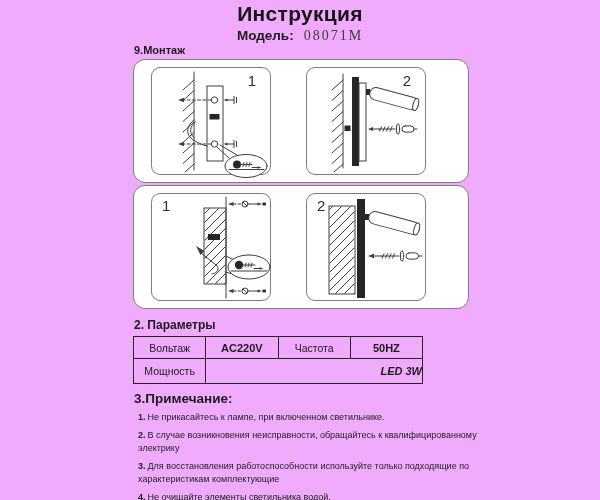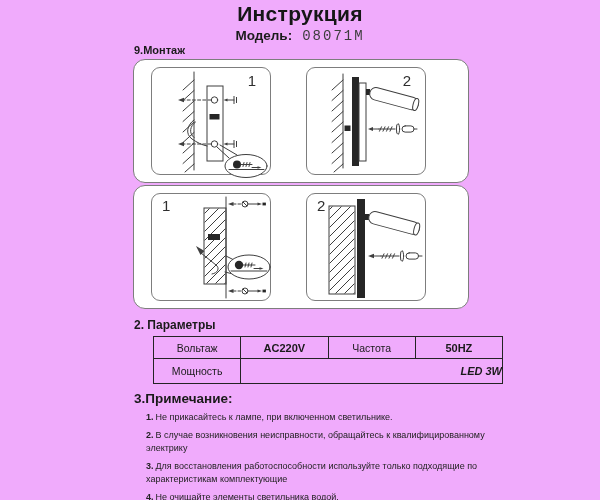--- a/index.html
+++ b/index.html
@@ -6,21 +6,21 @@
   .page{
     position:relative;width:600px;height:500px;background:#f0abfc;overflow:hidden;
     font-family:"Liberation Sans",sans-serif;color:#1a1a1a;
   }
   
   .title{position:absolute;top:2px;left:0;width:100%;text-align:center;
     font-size:21px;font-weight:700;letter-spacing:.3px;color:#161616;}
   .model{position:absolute;top:28px;left:0;width:100%;display:flex;
     justify-content:center;align-items:baseline;gap:10px;}
   .model-label{font-size:13.5px;font-weight:700;color:#1c1c1c;}
-  .model-value{font-family:Liberation Mono, monospace;font-size:14px;
+  .model-value{font-family:Liberation Serif, serif;font-size:14px;
     letter-spacing:2px;color:#3d3d3d;font-weight:400;}
   
   .h-montage{position:absolute;left:134px;top:44px;font-size:11px;font-weight:700;}
   .h-params{position:absolute;left:134px;top:318px;font-size:12px;font-weight:700;}
   .h-notes{position:absolute;left:134px;top:391px;font-size:13.5px;font-weight:700;}
   
   .panel{position:absolute;left:133px;width:334px;height:122px;background:#fff;
     border:1.4px solid #7d7d7d;border-radius:12px;}
   .panel-1{top:59px;}
   .panel-2{top:185px;}
@@ -30,31 +30,31 @@
   .dbox-right{left:172px;}
   .stepnum{position:absolute;font-size:15px;font-weight:400;color:#2e2e2e;line-height:1;}
   .num-tr{top:5px;right:14px;}
   .num-tl{top:4px;left:10px;}
   svg.diagram{position:absolute;left:0;top:0;width:118px;height:106px;overflow:visible;}
   .diagram *{stroke:#3e3e3e;stroke-width:1;fill:none;stroke-linecap:round;}
   .diagram polygon{fill:#3e3e3e;stroke:none;}
   .diagram .fill{fill:#262626;stroke:none;}
   .diagram .white{fill:#ffffff;stroke:#3e3e3e;}
   
-  .params-table{position:absolute;left:133px;top:336px;width:350px;
-    border-collapse:collapse;table-layout:fixed;margin-left:20px;}
+  .params-table{position:absolute;left:133px;top:336px;width:290px;
+    border-collapse:collapse;table-layout:fixed;}
   .params-table td{border:1.5px solid #242424;font-size:10.5px;text-align:center;
     padding:0;color:#1a1a1a;}
   .params-table tr.r1 td{height:21px;}
   .params-table tr.r2 td{height:24px;}
   .params-table td.val{font-weight:700;font-size:11px;}
   .params-table td.power-val{text-align:right;padding-left:19px;font-style:italic;}
   
   .notes{position:absolute;left:134px;top:411px;width:352px;}
-  .note{margin:0 0 5px 12px;font-size:9px;line-height:13px;color:#222;}
+  .note{margin:0 0 5px 4px;font-size:9px;line-height:13px;color:#222;}
   .note b{font-weight:700;margin-right:2px;}
 </style>
 </head>
 <body>
 
 <div class="page">
 
   <div class="title">Инструкция</div>
 
   <div class="model">

